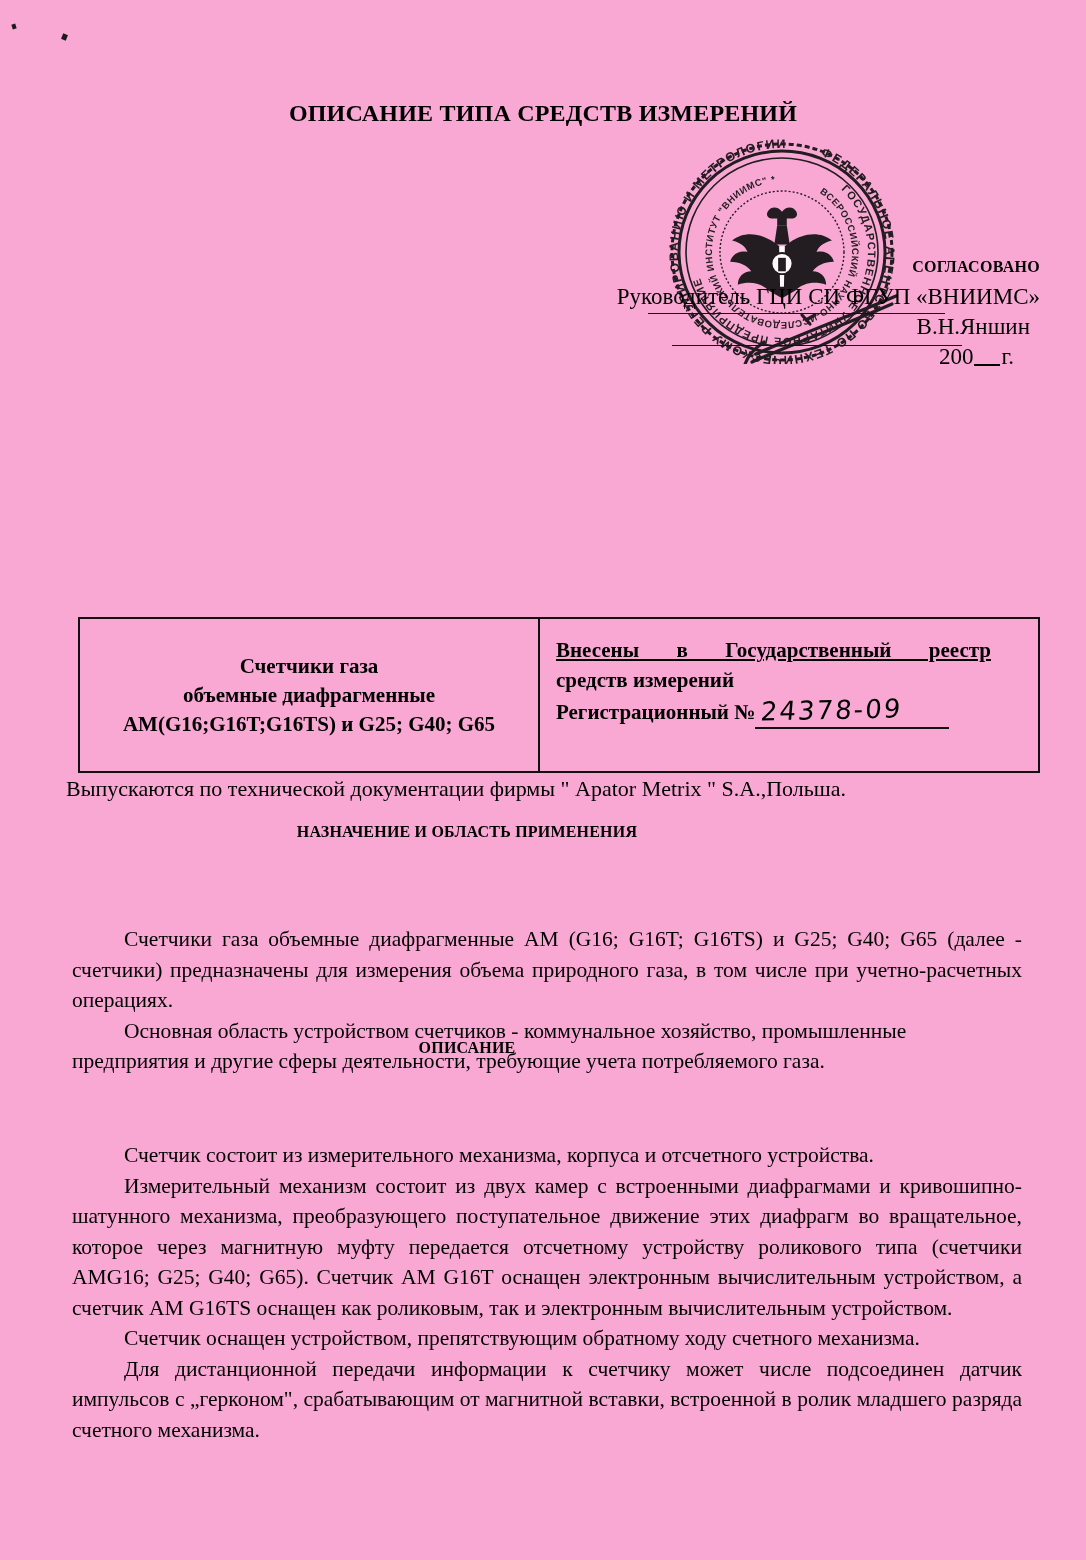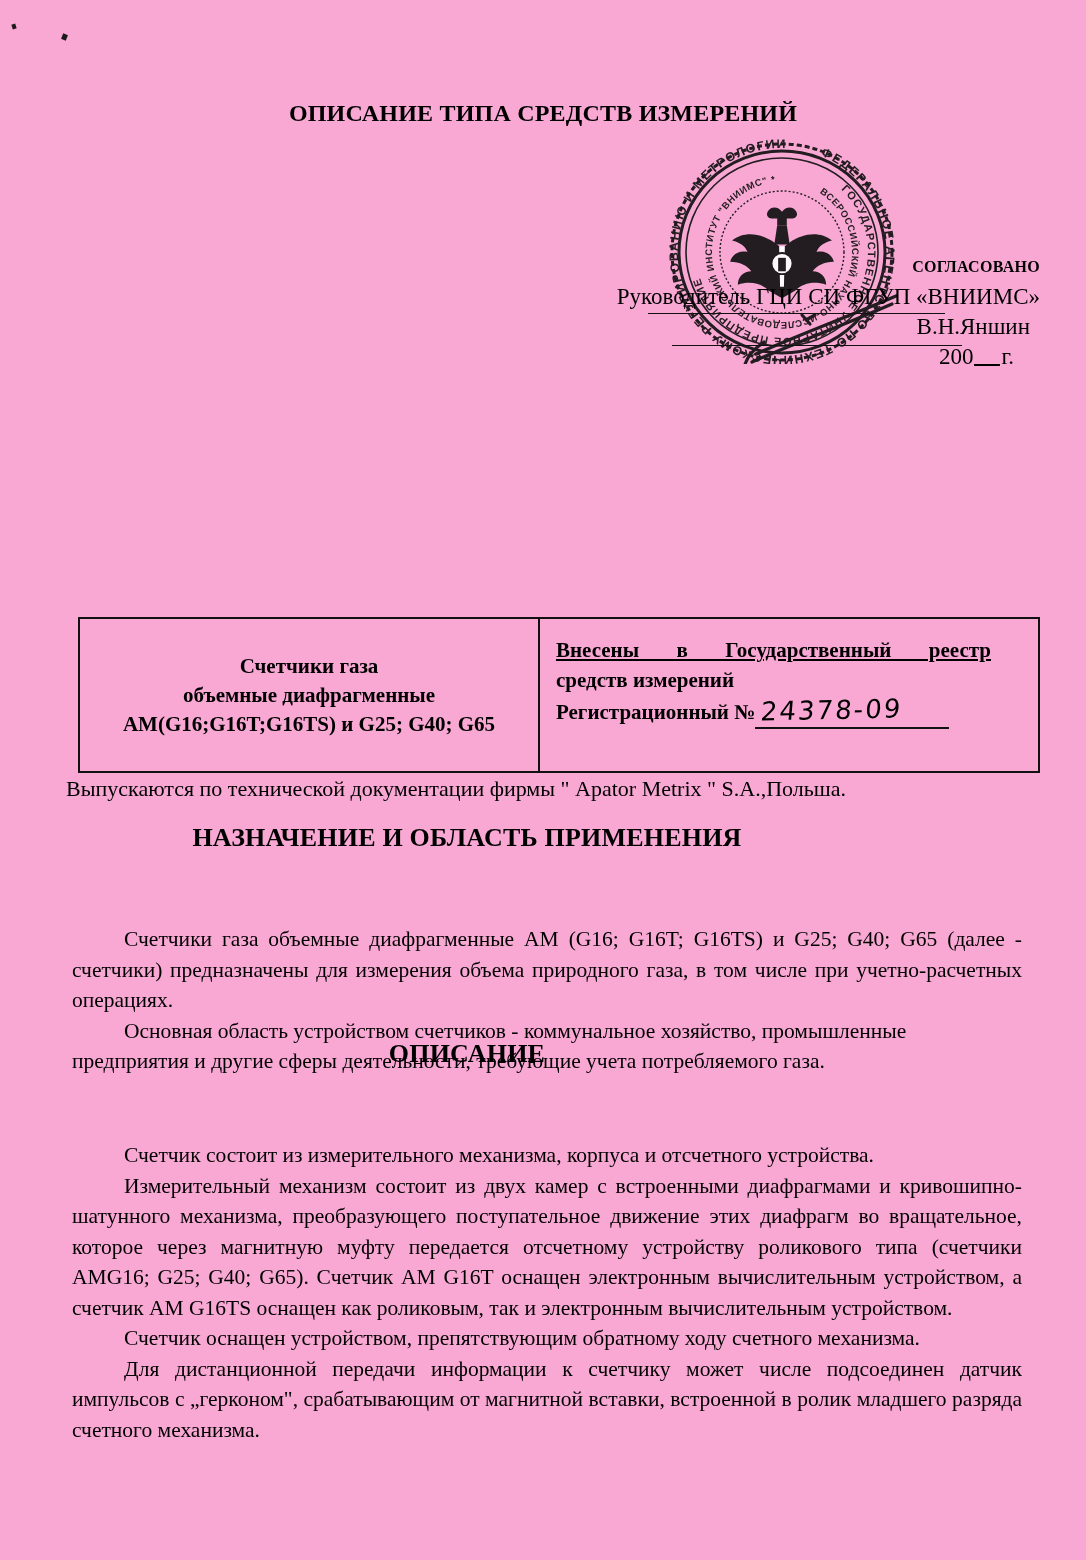--- a/index.html
+++ b/index.html
@@ -168,21 +168,21 @@
     width: 912px;
     text-align: center;
     font-size: 22px;
   }
   .section-head {
     position: absolute;
     left: 0;
     width: 934px;
     text-align: center;
     font-weight: bold;
-    font-size: 26px;
+    font-size: 16px;
     letter-spacing: 0.2px;
   }
   .head-purpose { top: 823px; }
   .head-description { top: 1039px; }
 
   .body-block {
     position: absolute;
     left: 72px;
     width: 950px;
     font-size: 21.5px;

